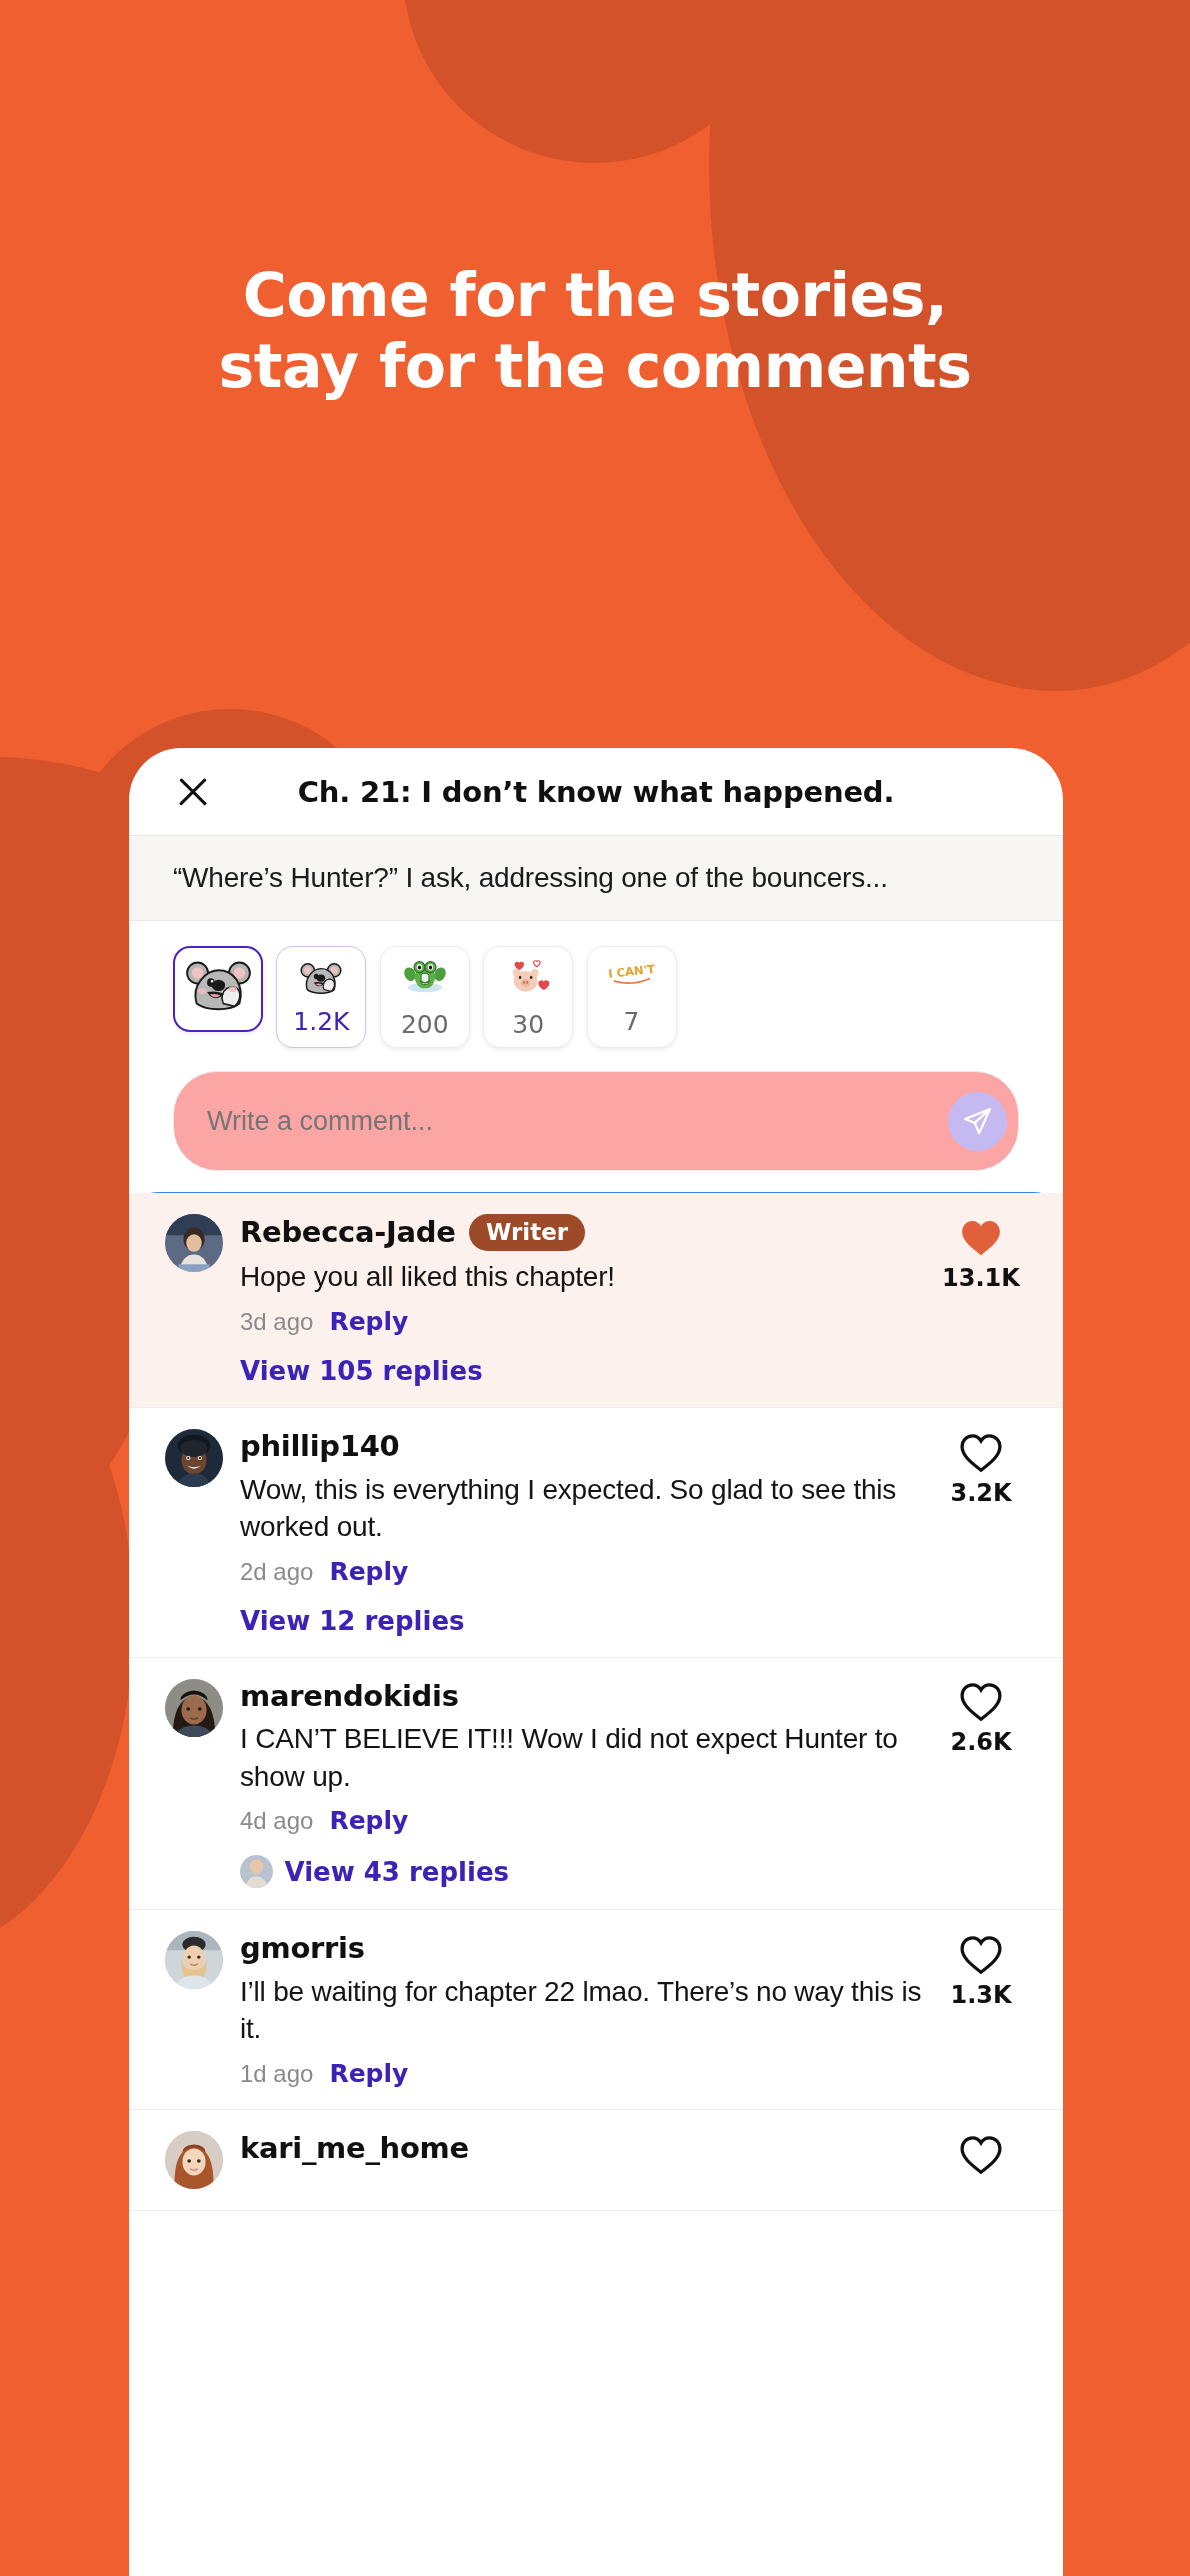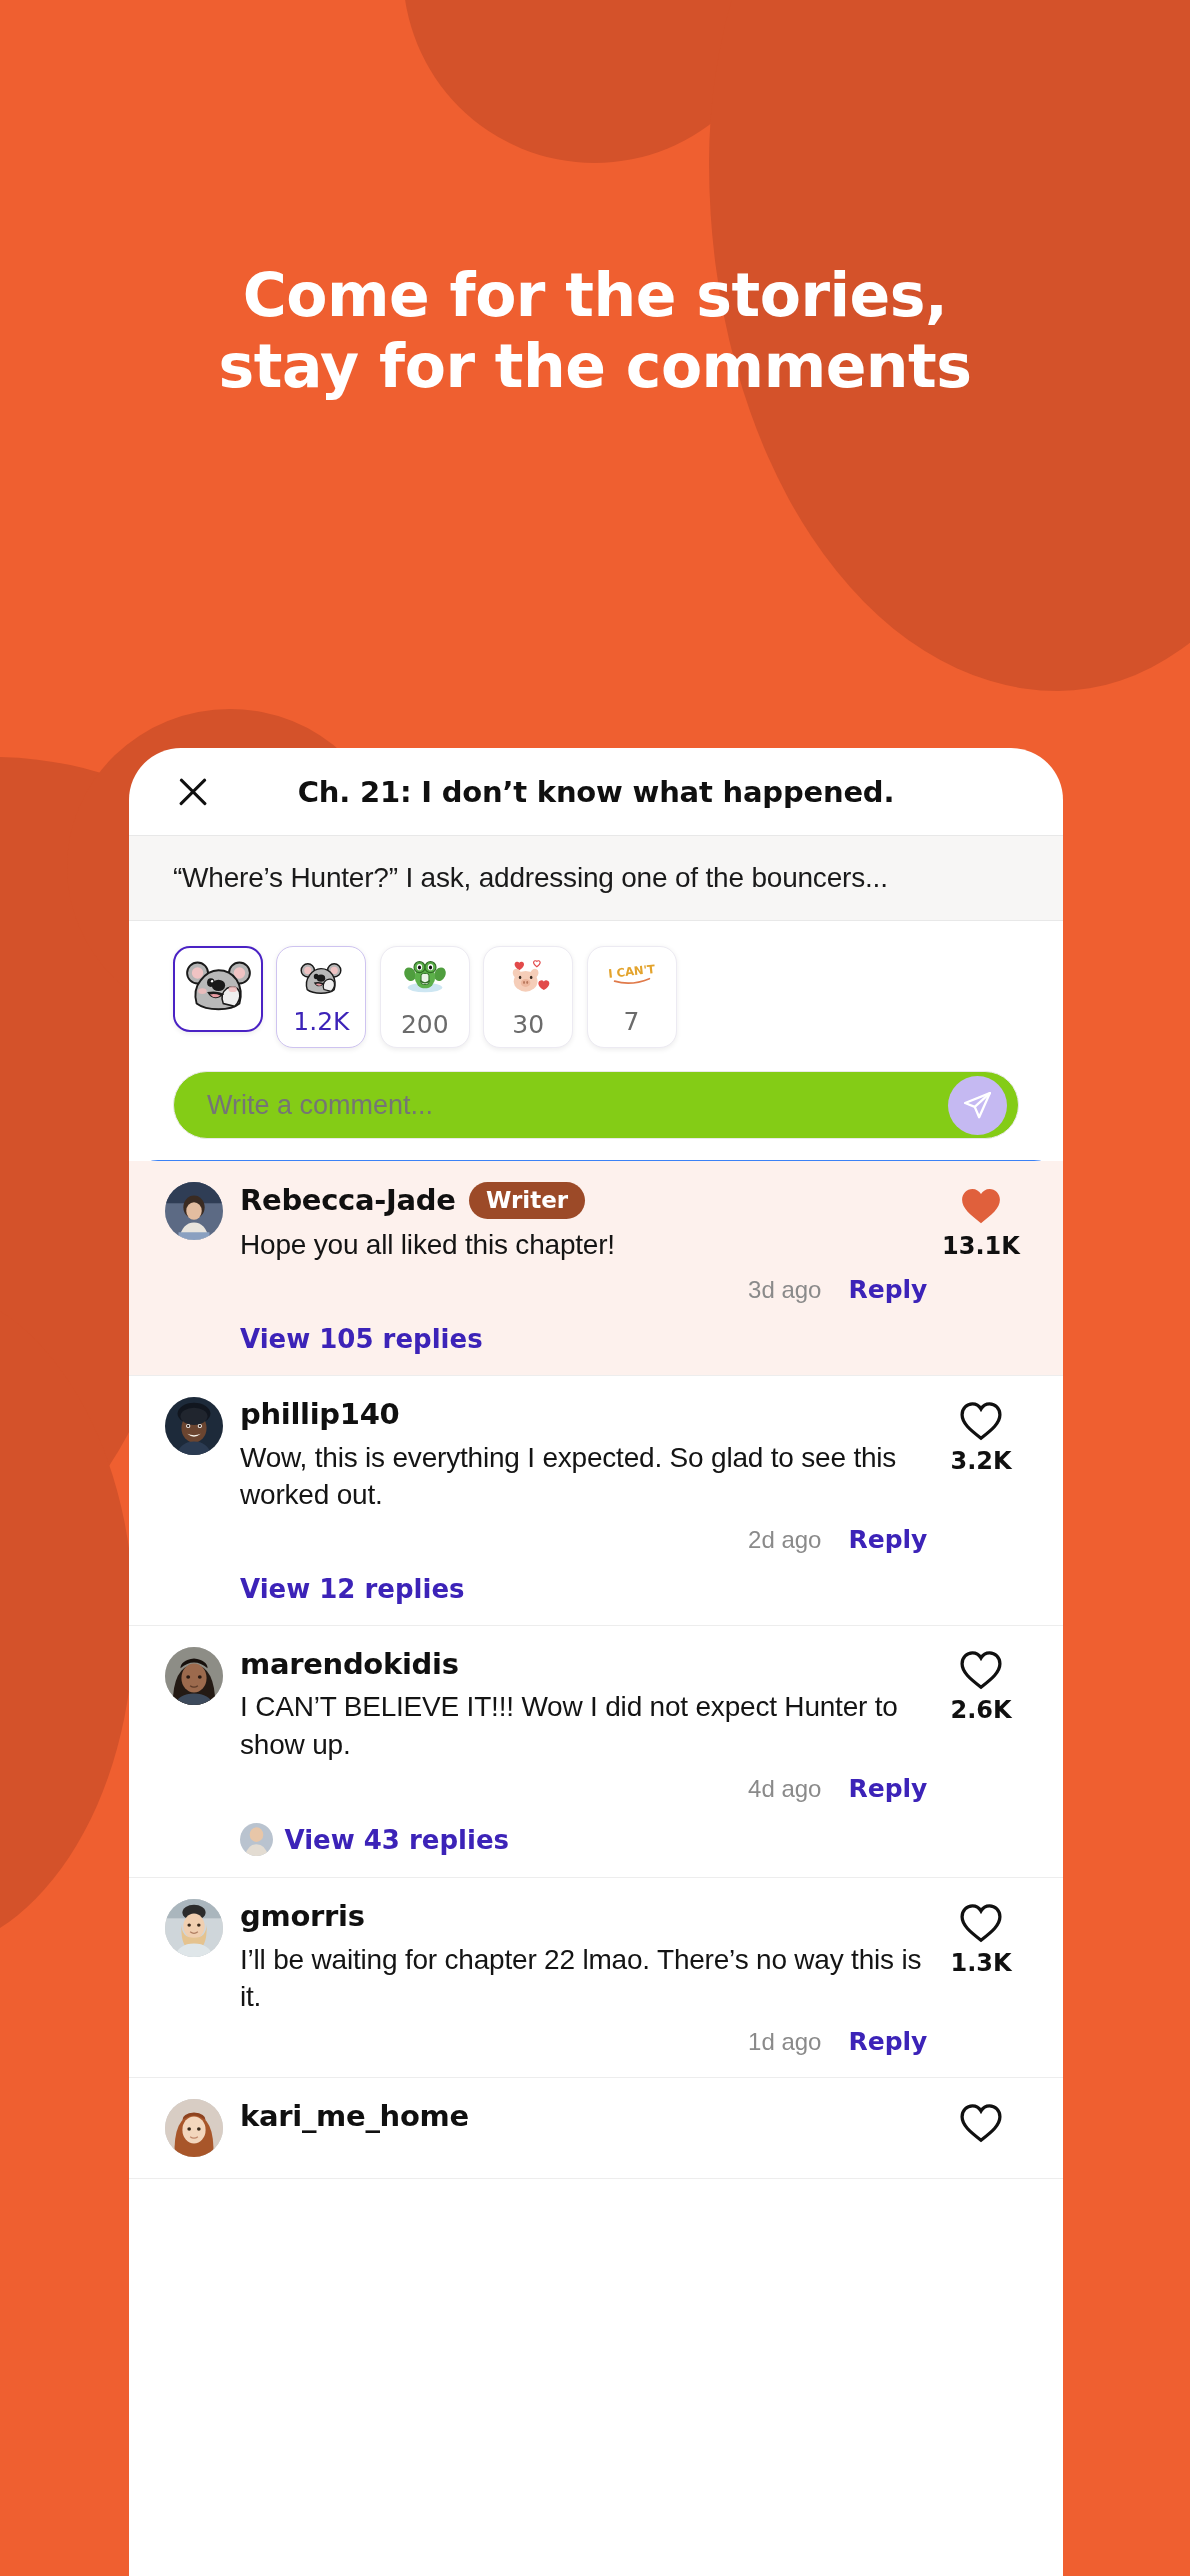--- a/index.html
+++ b/index.html
@@ -222,27 +222,27 @@
     margin-top: 11px;
   }
   .chip.accent .chip-count { color: #3c23b8; }
 
   
   .koala-svg { display: block; }
 
   
   .composer-wrap { padding: 13.4px 44px 21px 44px; }
   .composer {
-    height: 68px;
+    height: 100px;
     border: 1.9px solid #e9e9e9;
     border-radius: 44px;
     display: flex;
     align-items: center;
     padding: 0 11.5px 0 33px;
-    background: #84cc16;
+    background: #fca5a5;
   }
   .composer-input {
     flex: 1;
     border: none;
     outline: none;
     font-family: "Liberation Sans", sans-serif;
     font-size: 27px;
     color: #1a1a1a;
     background: transparent;
   }
@@ -307,23 +307,22 @@
   }
   .comment-text {
     font-size: 28px;
     line-height: 1.33;
     color: #141414;
     letter-spacing: -0.2px;
   }
   .meta-row {
     display: flex;
     align-items: baseline;
-    gap: 15px;
+    gap: 4px;
     margin-top: 11.5px;
-    justify-content: flex-end;
   }
   .time-ago { font-size: 24px; color: #8a8a8a; }
   .reply-link {
     font-family: "DejaVu Sans", sans-serif;
     font-weight: bold;
     font-size: 25px;
     color: #3c23b8;
     cursor: pointer;
     margin-left: 12px;
   }

